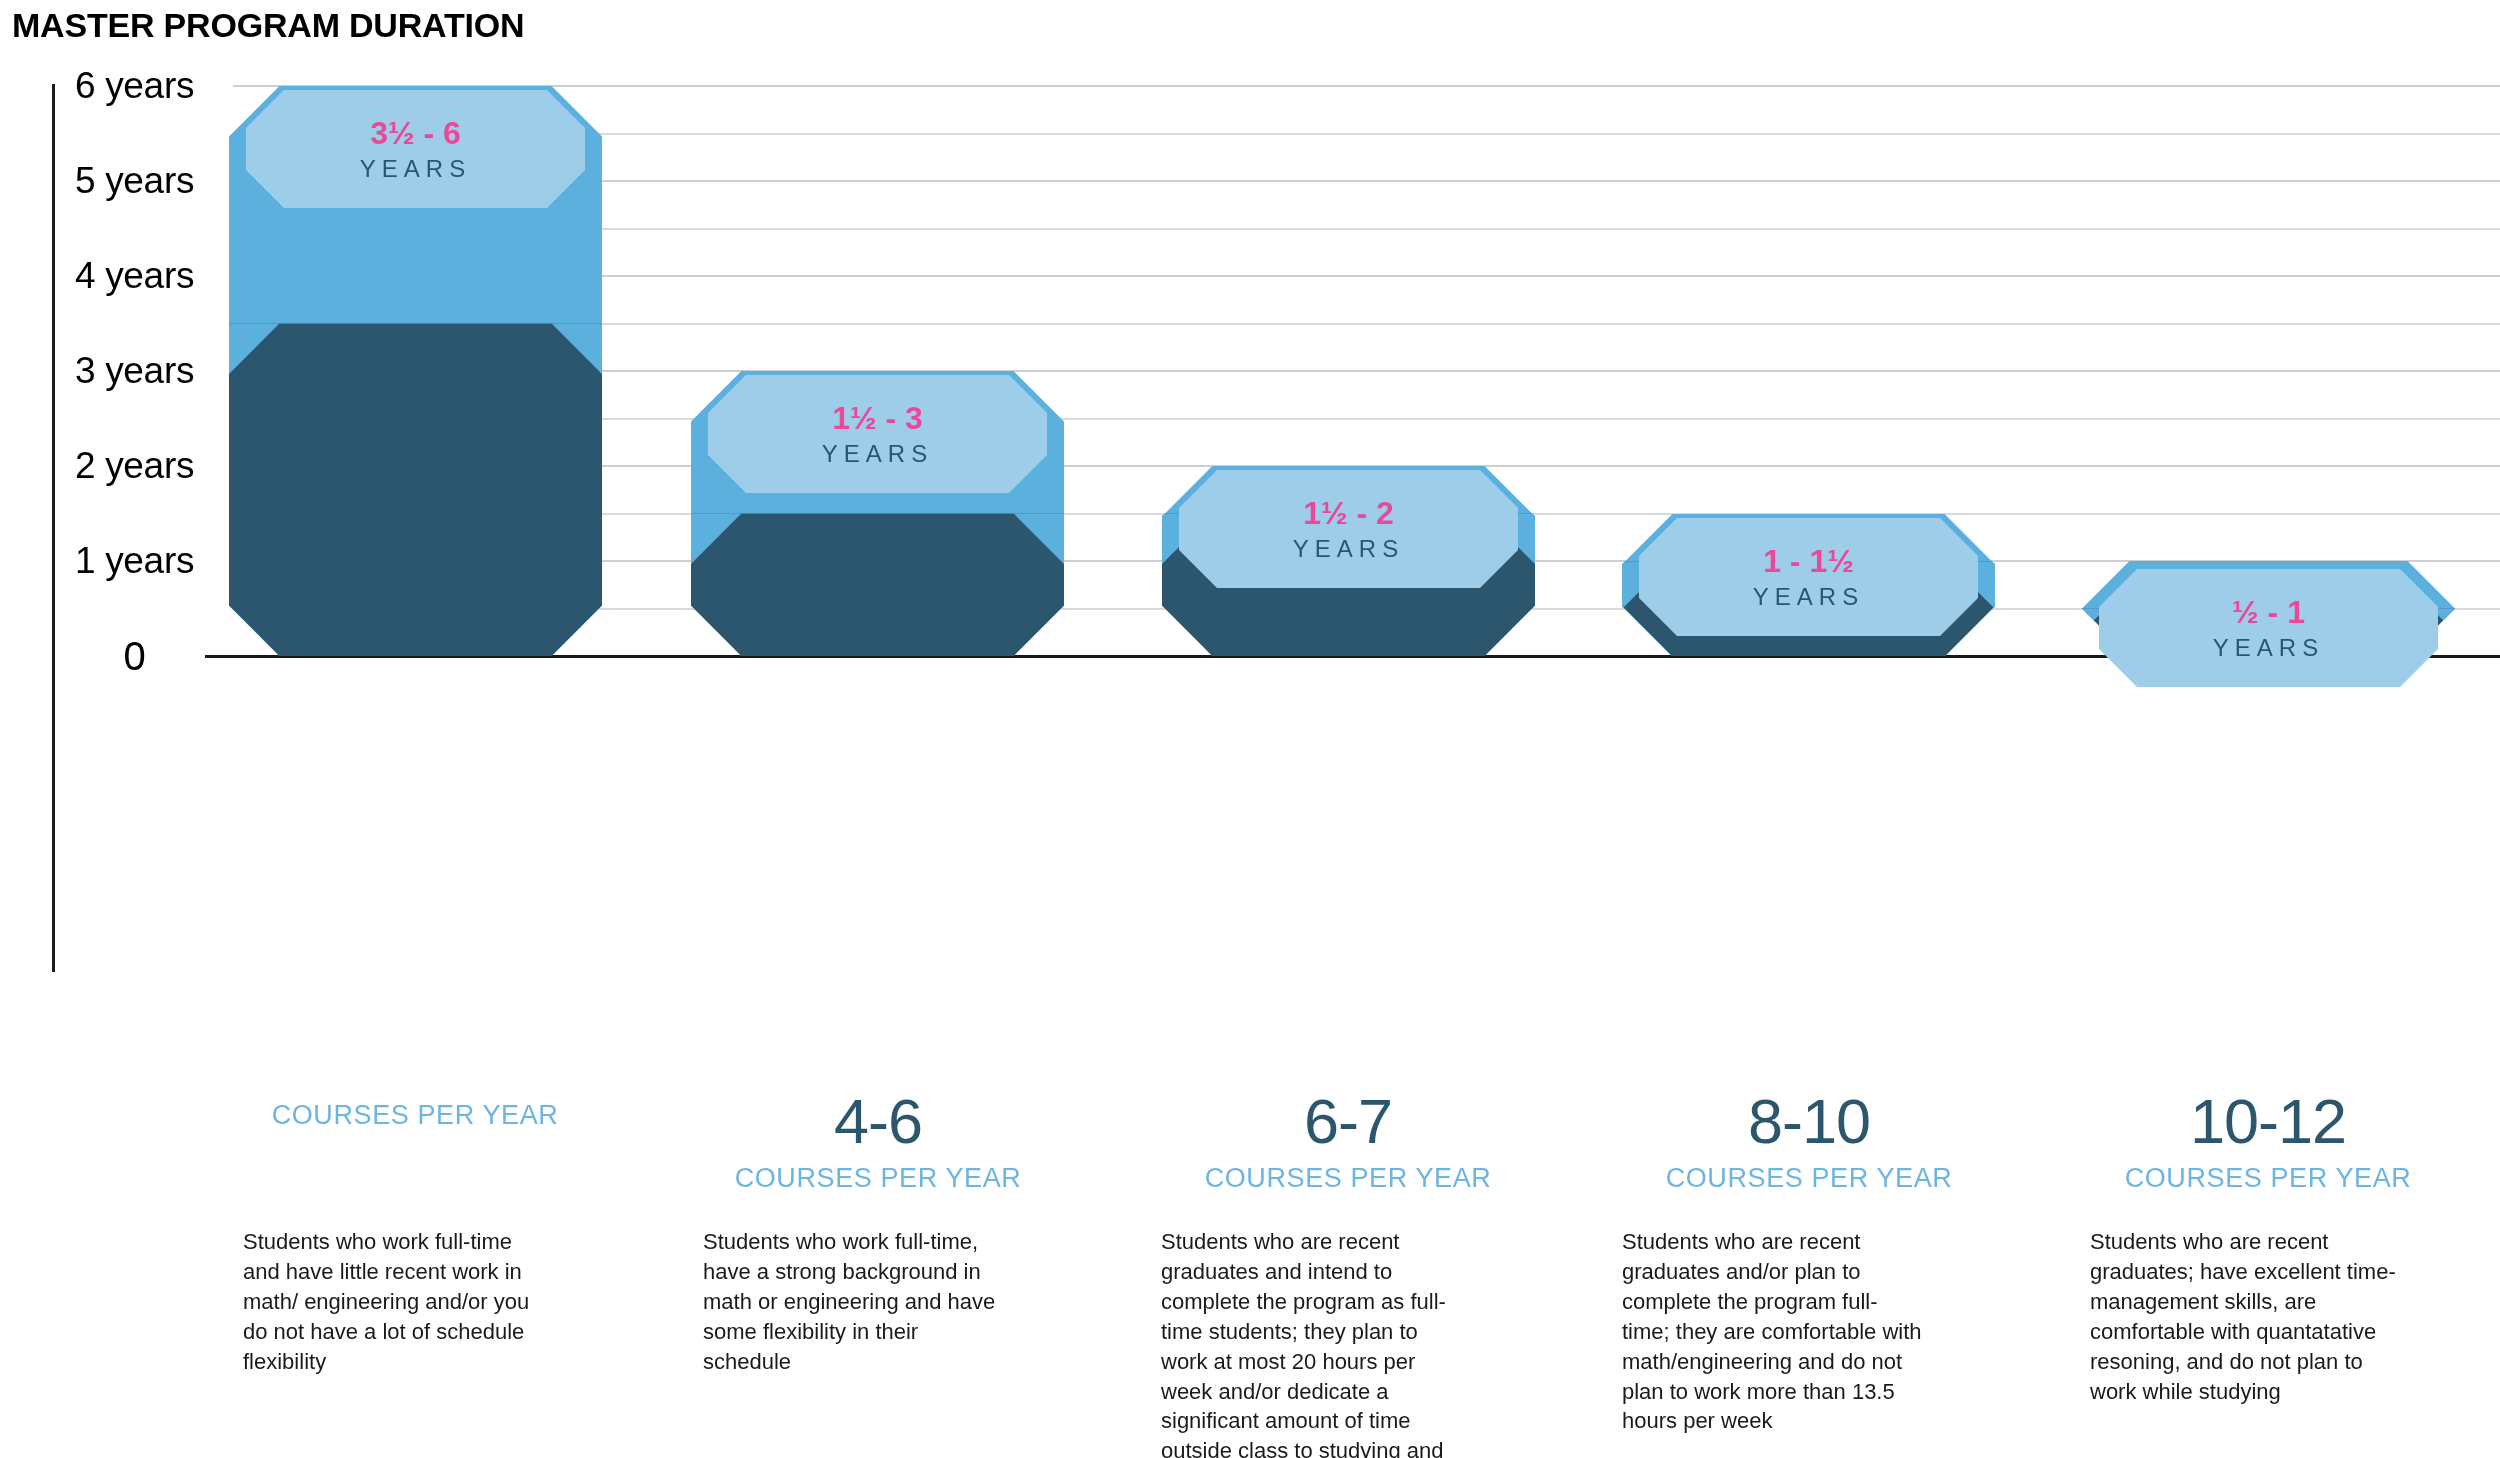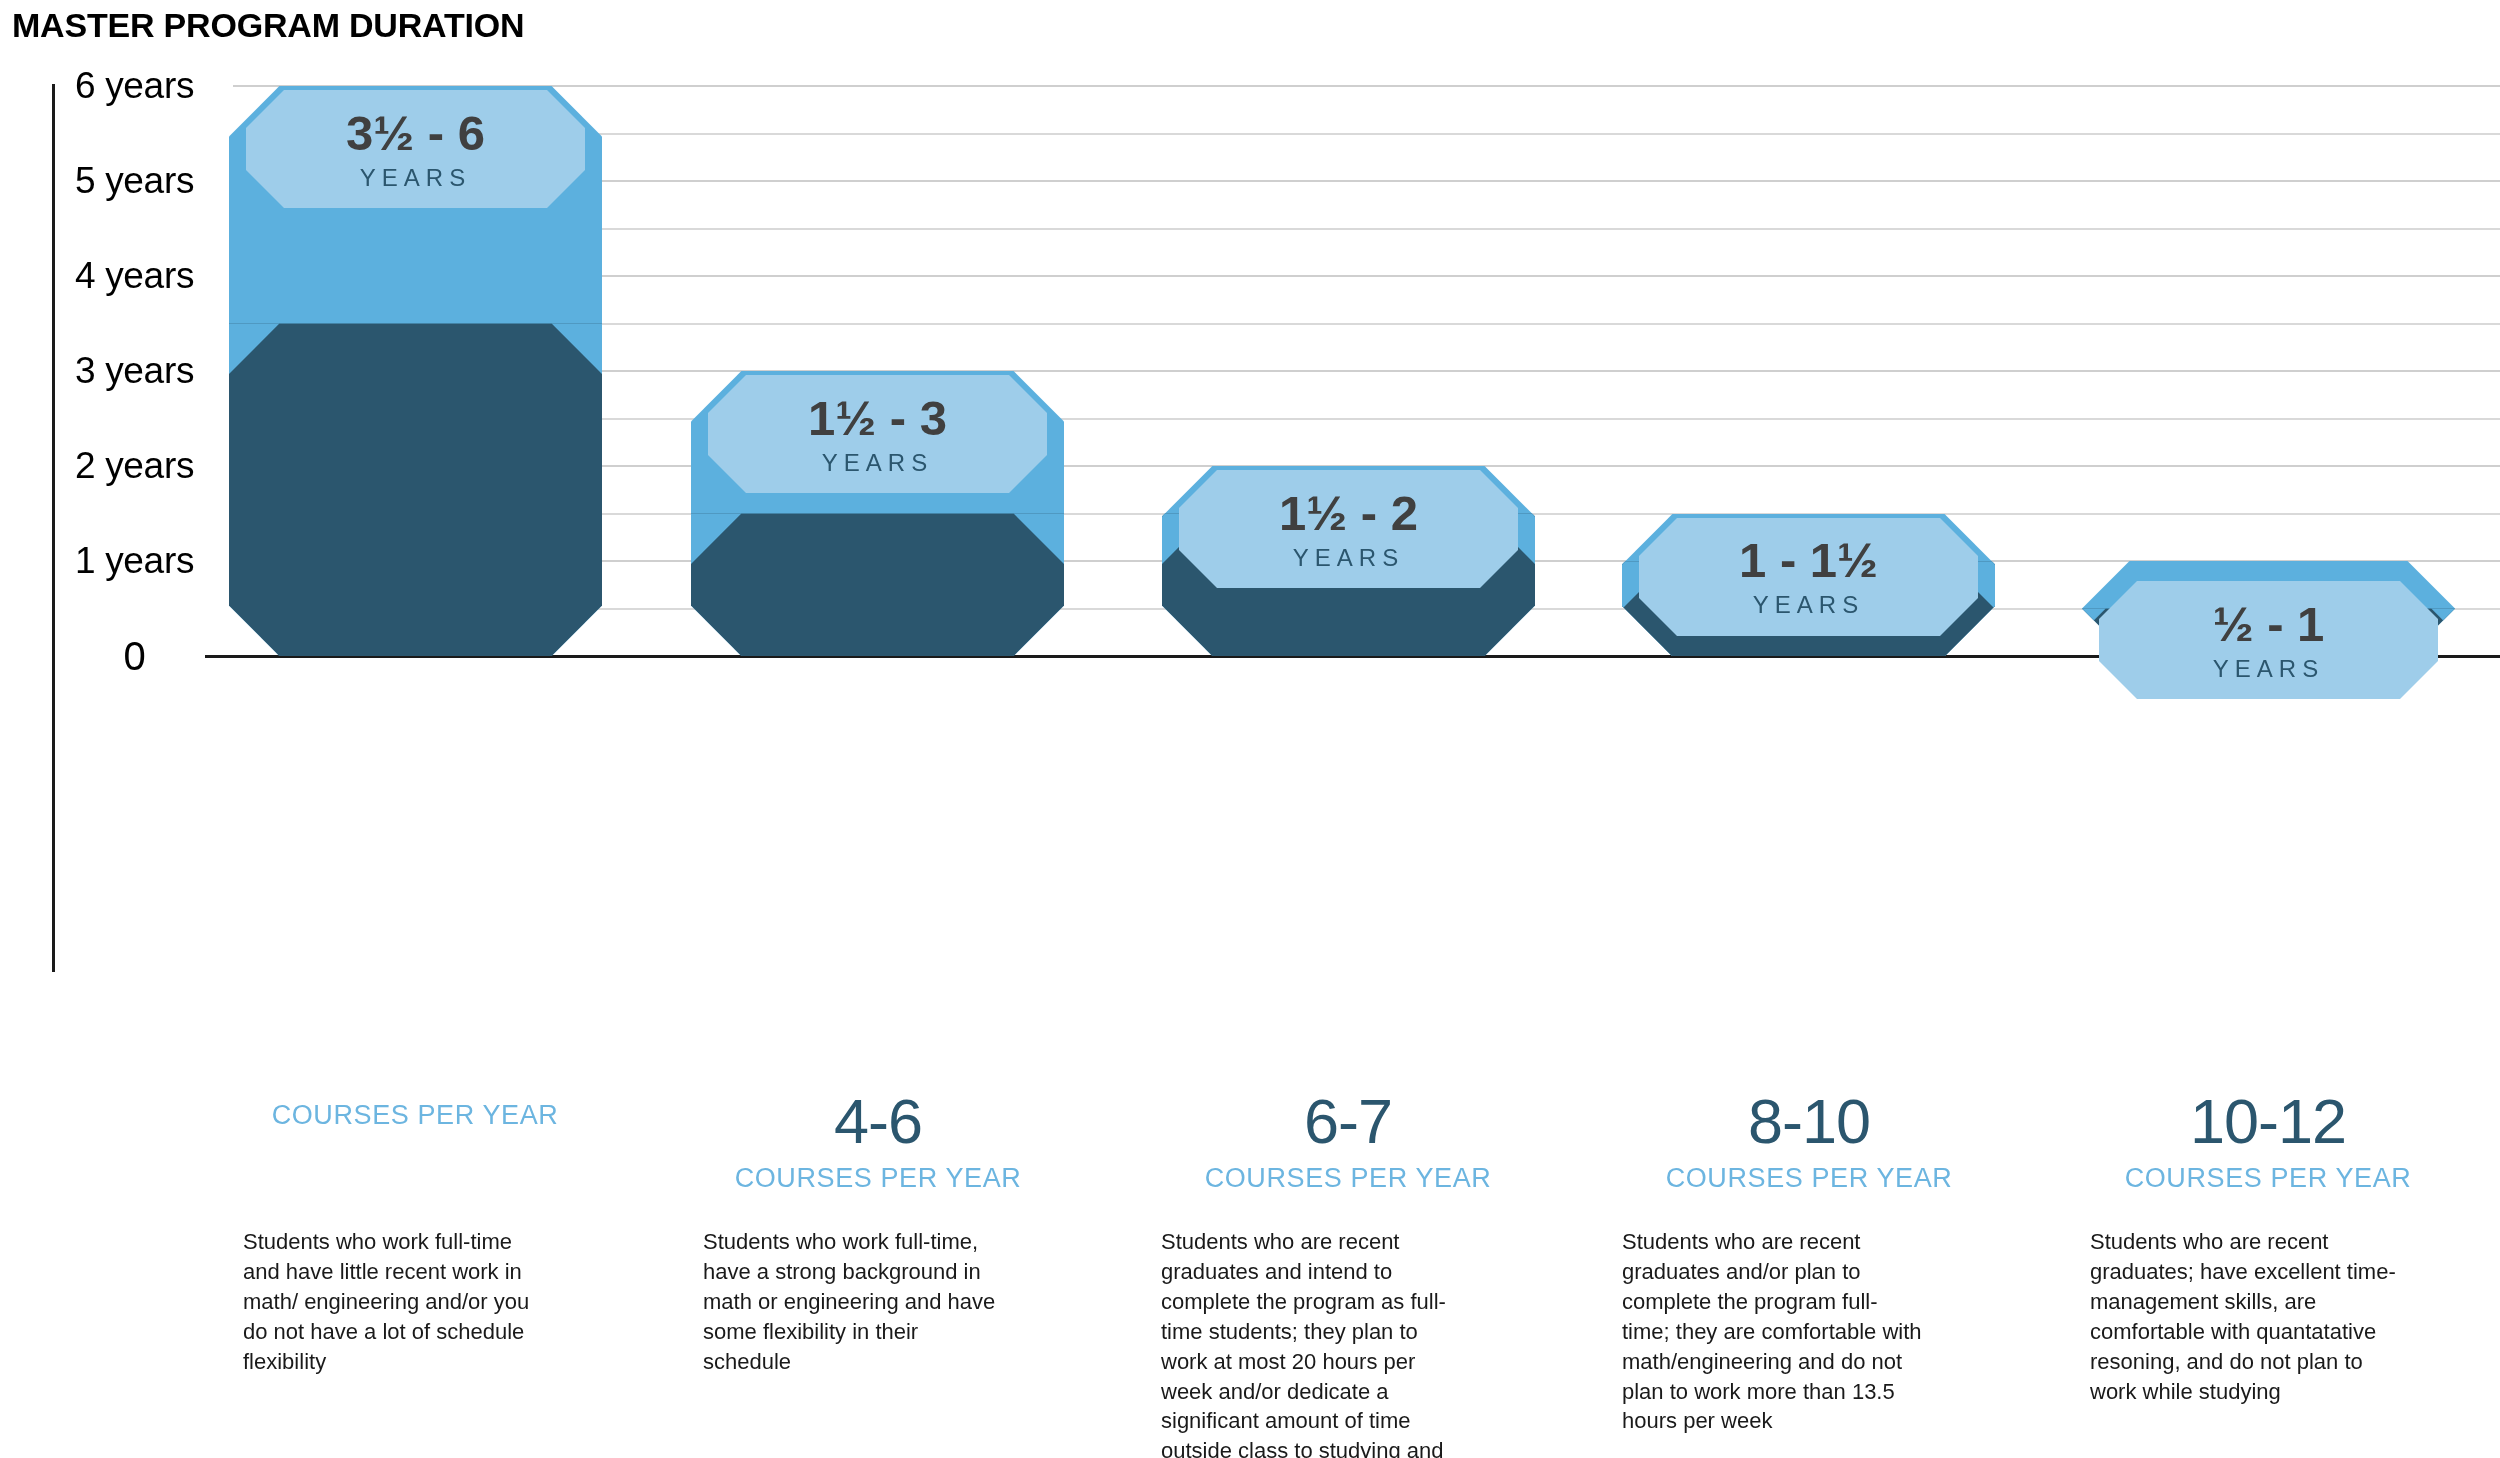--- a/index.html
+++ b/index.html
@@ -43,21 +43,21 @@
   .bar-svg{display:block;}
 
   
   .cap-badge{
     position:absolute;left:0;
     display:flex;flex-direction:column;align-items:center;justify-content:center;
   }
   .cap-badge svg{position:absolute;left:0;top:0;}
   .cap-text{position:relative;text-align:center;line-height:1;}
   .cap-range{
-    font-size:49px;font-weight:bold;color:#404040;letter-spacing:0px;
+    font-size:32px;font-weight:bold;color:#ec4899;letter-spacing:0px;
     white-space:nowrap;
   }
   .cap-years{
     font-size:24px;font-weight:500;color:#2b566e;letter-spacing:6px;
     margin-top:8px;white-space:nowrap;
   }
 
   
   .col-label{
     position:absolute;text-align:center;
@@ -198,21 +198,21 @@
         <svg width="373" height="95" class="bar-svg">
           <defs>
             <clipPath id="clip-4">
               <path d="M 47.5 0 L 325.5 0 L 373 47.5 L 373 47.5 L 325.5 95 L 47.5 95 L 0 47.5 L 0 47.5 Z"></path>
             </clipPath>
           </defs>
           <path d="M 47.5 0 L 325.5 0 L 373 47.5 L 373 47.5 L 325.5 95 L 47.5 95 L 0 47.5 L 0 47.5 Z" fill="#5cb0de"></path>
           <rect x="0" y="47.5" width="373" height="47.5" fill="#2b566e" clip-path="url(#clip-4)"></rect>
           <path d="M 0 47.5 L 23.75 47.5 L 0 71.25 Z M 373 47.5 L 349.25 47.5 L 373 71.25 Z" fill="#5cb0de" clip-path="url(#clip-4)"></path>
         </svg>
-        <div class="cap-badge" style="left: 17px; top: 20px; width: 339px; height: 118px;">
+        <div class="cap-badge" style="left: 17px; top: 8px; width: 339px; height: 118px;">
           <svg width="339" height="118">
             <path d="M 38 0 L 301 0 L 339 38 L 339 80 L 301 118 L 38 118 L 0 80 L 0 38 Z" fill="#9ecdea"></path>
           </svg>
           <div class="cap-text">
             <div class="cap-range">½ - 1</div>
             <div class="cap-years">YEARS</div>
           </div>
         </div>
       </div>
     </div>

